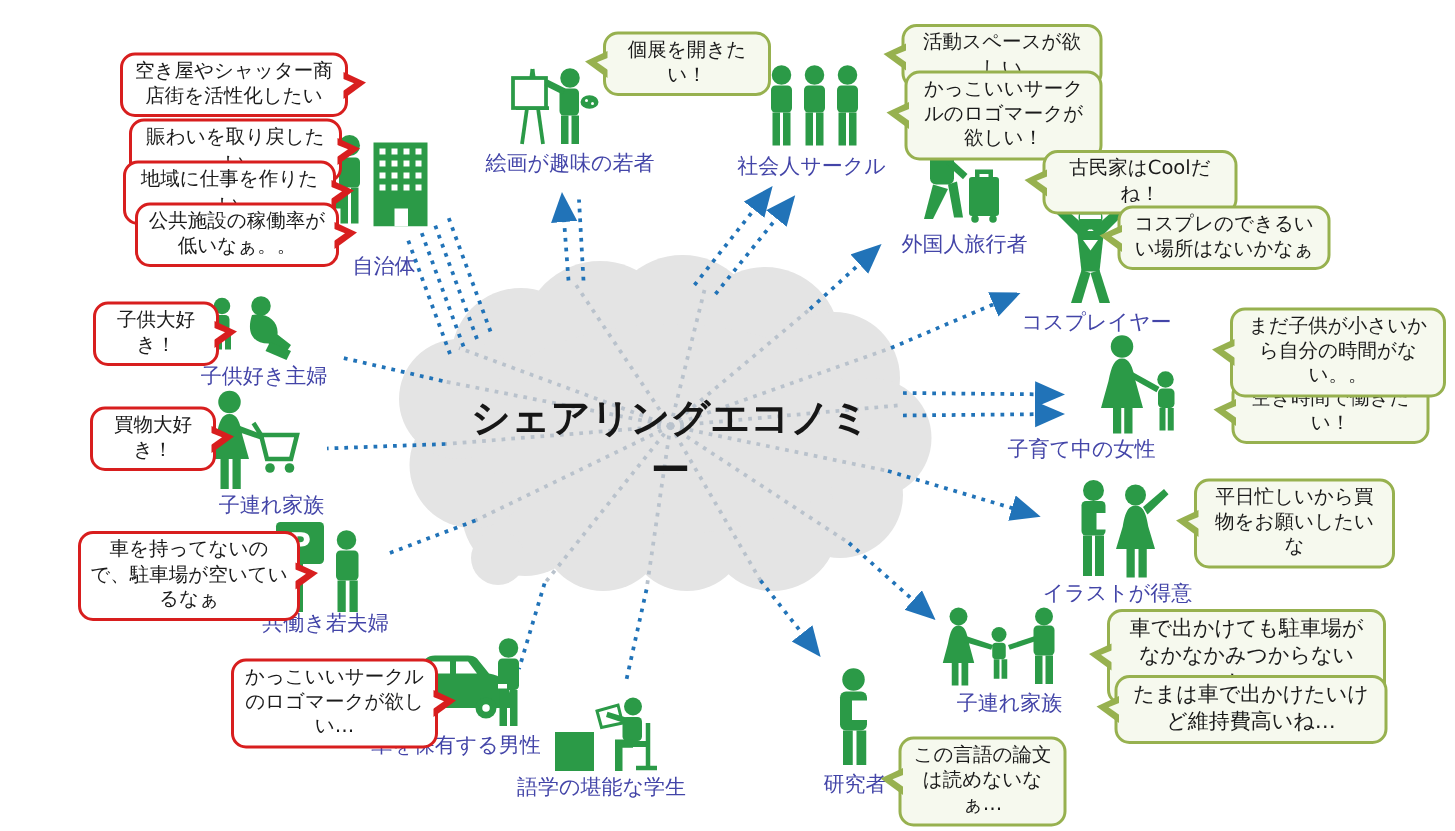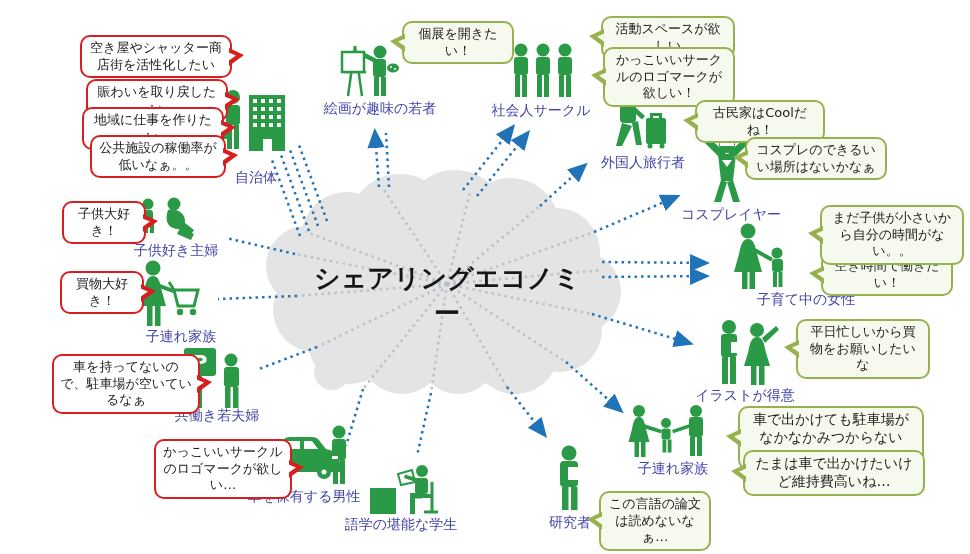--- a/index.html
+++ b/index.html
@@ -337,21 +337,21 @@
     <path d="M32 14 C42 12 50 18 49 27 L58 34 L54 40 L43 33 C33 33 28 26 32 14 Z"></path>
     <path d="M44 32 L58 38 l-3 6 -14 -6 Z"></path>
       </g>
   </svg>
 
   <div class="plabel" style="left:256px;top:169px">自治体</div>
   <div class="plabel" style="left:380px;top:100px">絵画が趣味の若者</div>
   <div class="plabel" style="left:541px;top:102px">社会人サークル</div>
   <div class="plabel" style="left:643px;top:154px">外国人旅行者</div>
   <div class="plabel" style="left:731px;top:206px">コスプレイヤー</div>
-  <div class="plabel" style="left:806px;top:291px">子育て中の女性</div>
+  <div class="plabel" style="left:721px;top:291px">子育て中の女性</div>
   <div class="plabel" style="left:745px;top:387px">イラストが得意</div>
   <div class="plabel" style="left:673px;top:460px">子連れ家族</div>
   <div class="plabel" style="left:570px;top:514px">研究者</div>
   <div class="plabel" style="left:401px;top:516px">語学の堪能な学生</div>
   <div class="plabel" style="left:304px;top:488px">車を保有する男性</div>
   <div class="plabel" style="left:217px;top:407px">共働き若夫婦</div>
   <div class="plabel" style="left:181px;top:328px">子連れ家族</div>
   <div class="plabel" style="left:176px;top:242px">子供好き主婦</div>
 
   <div class="bb red" style="left:44px;top:35px;width:152px">空き屋やシャッター商店街を活性化したい</div>

